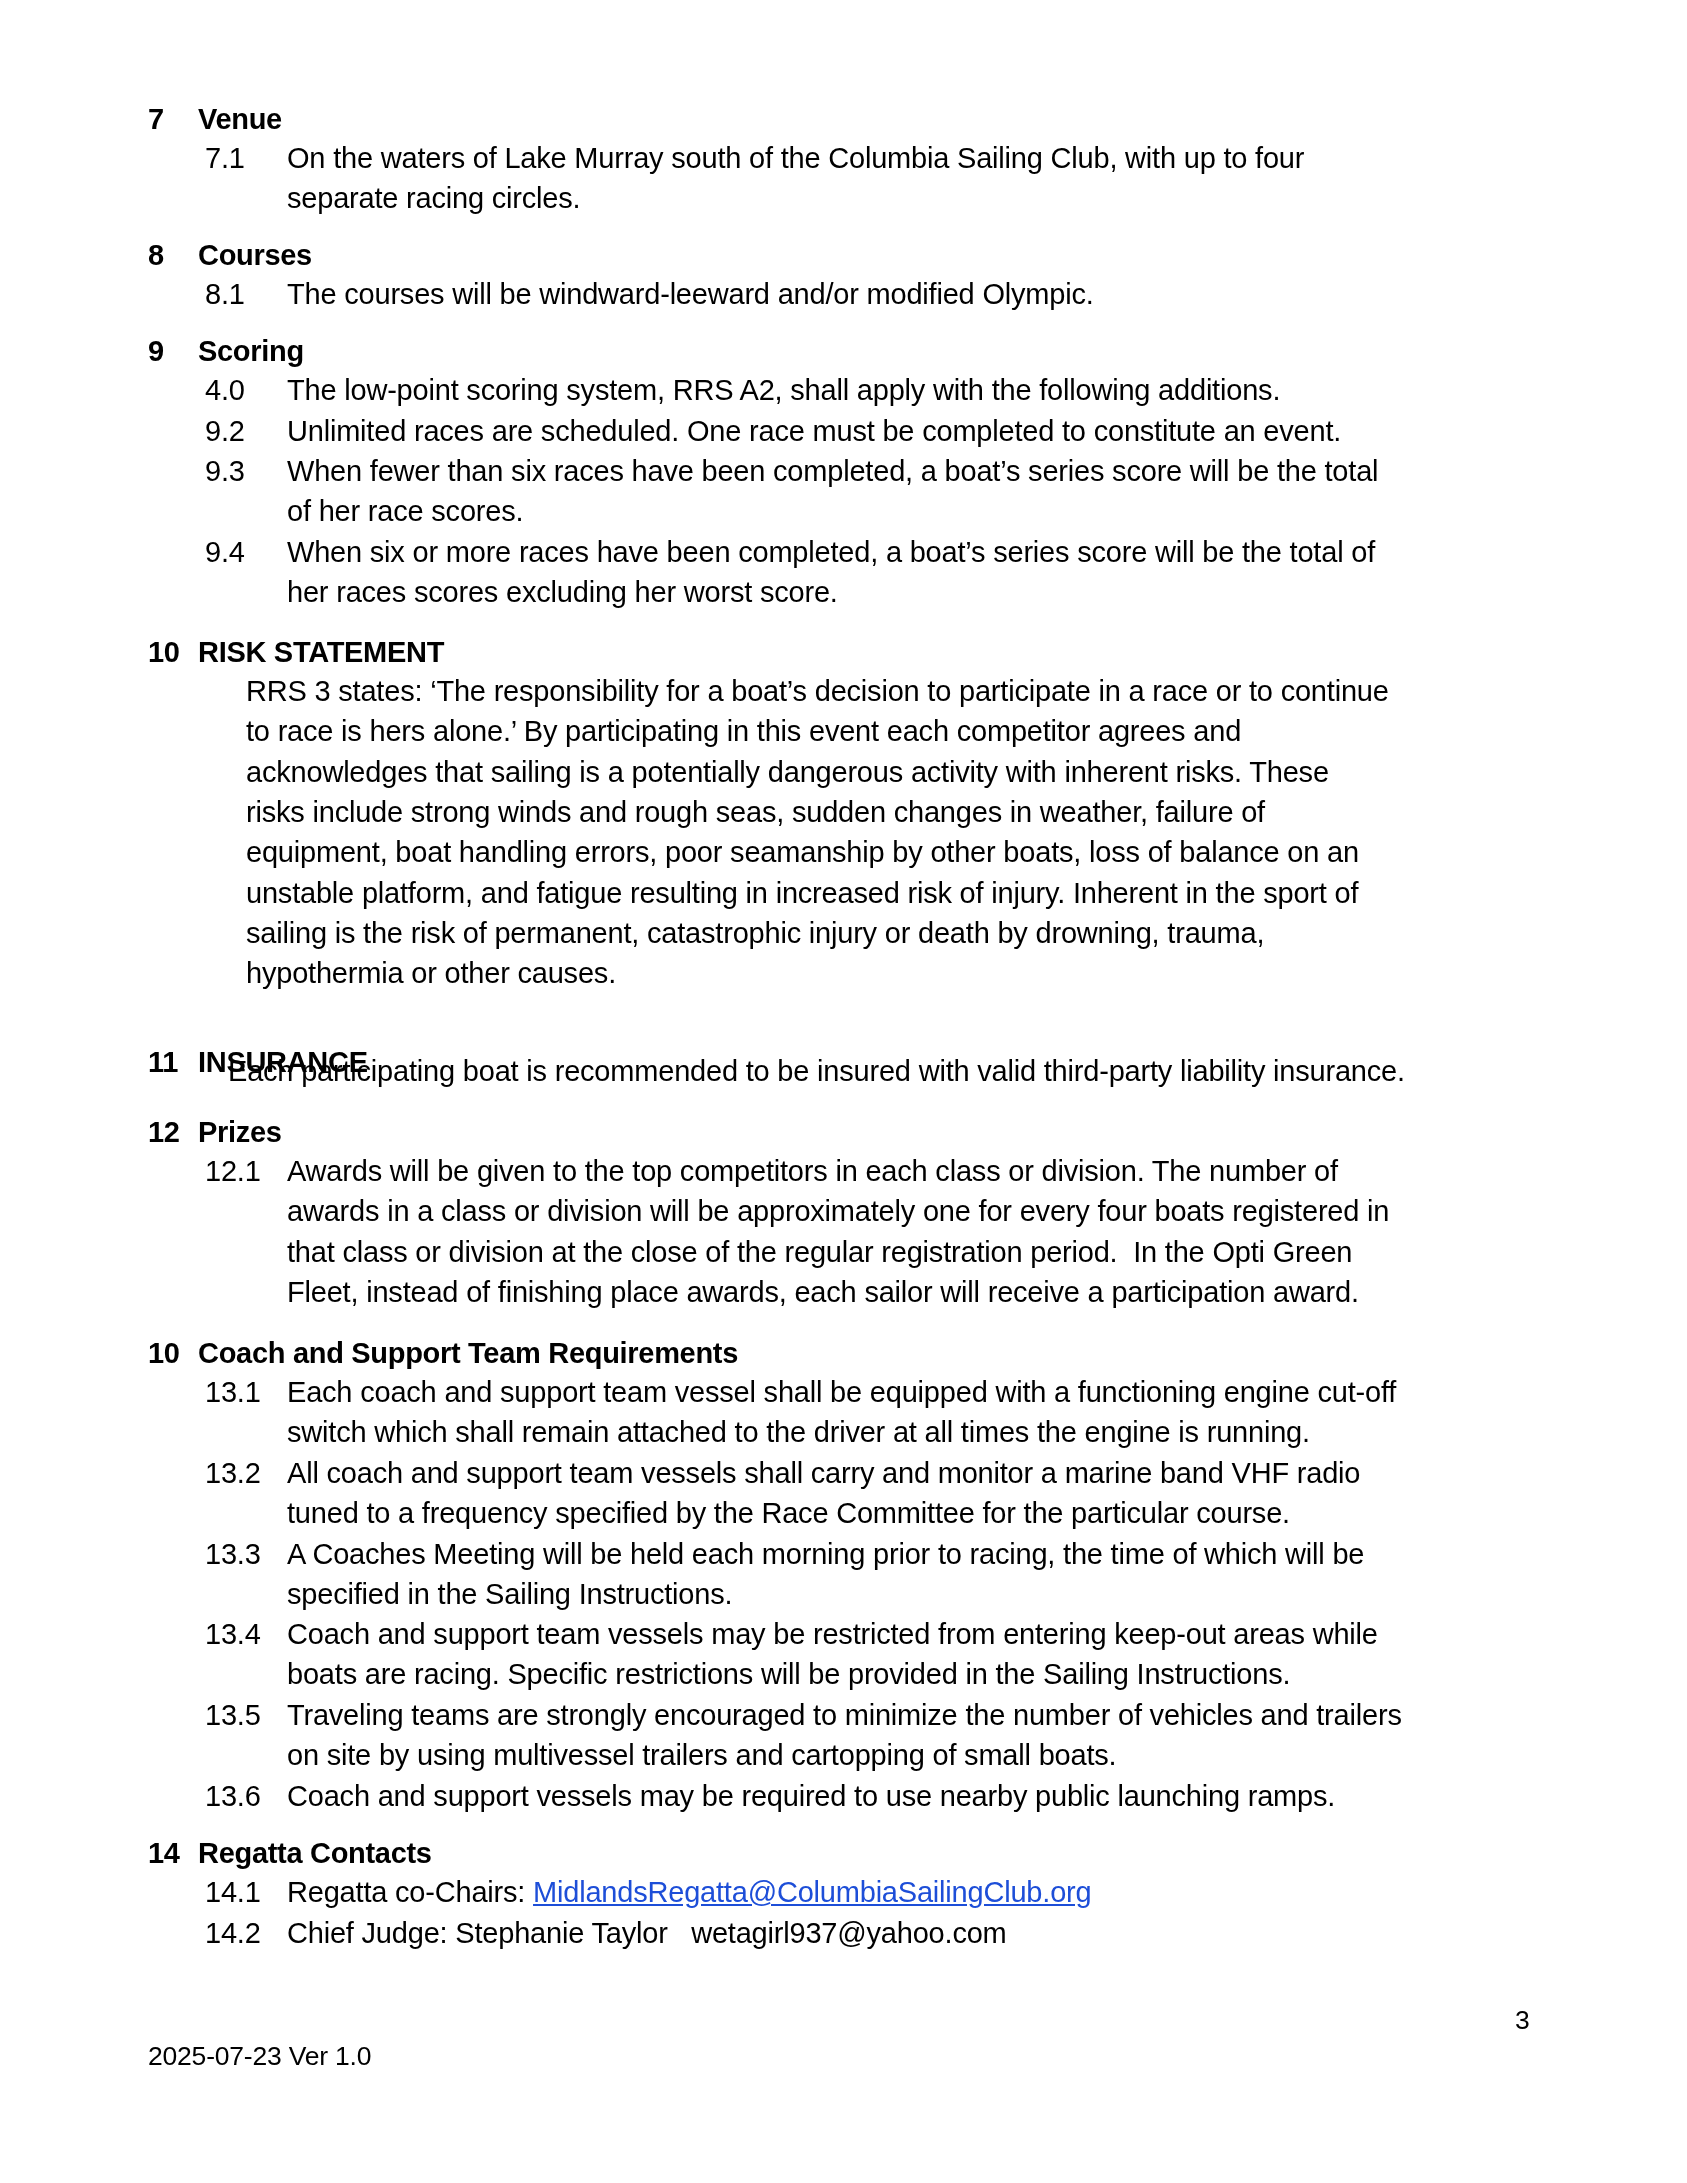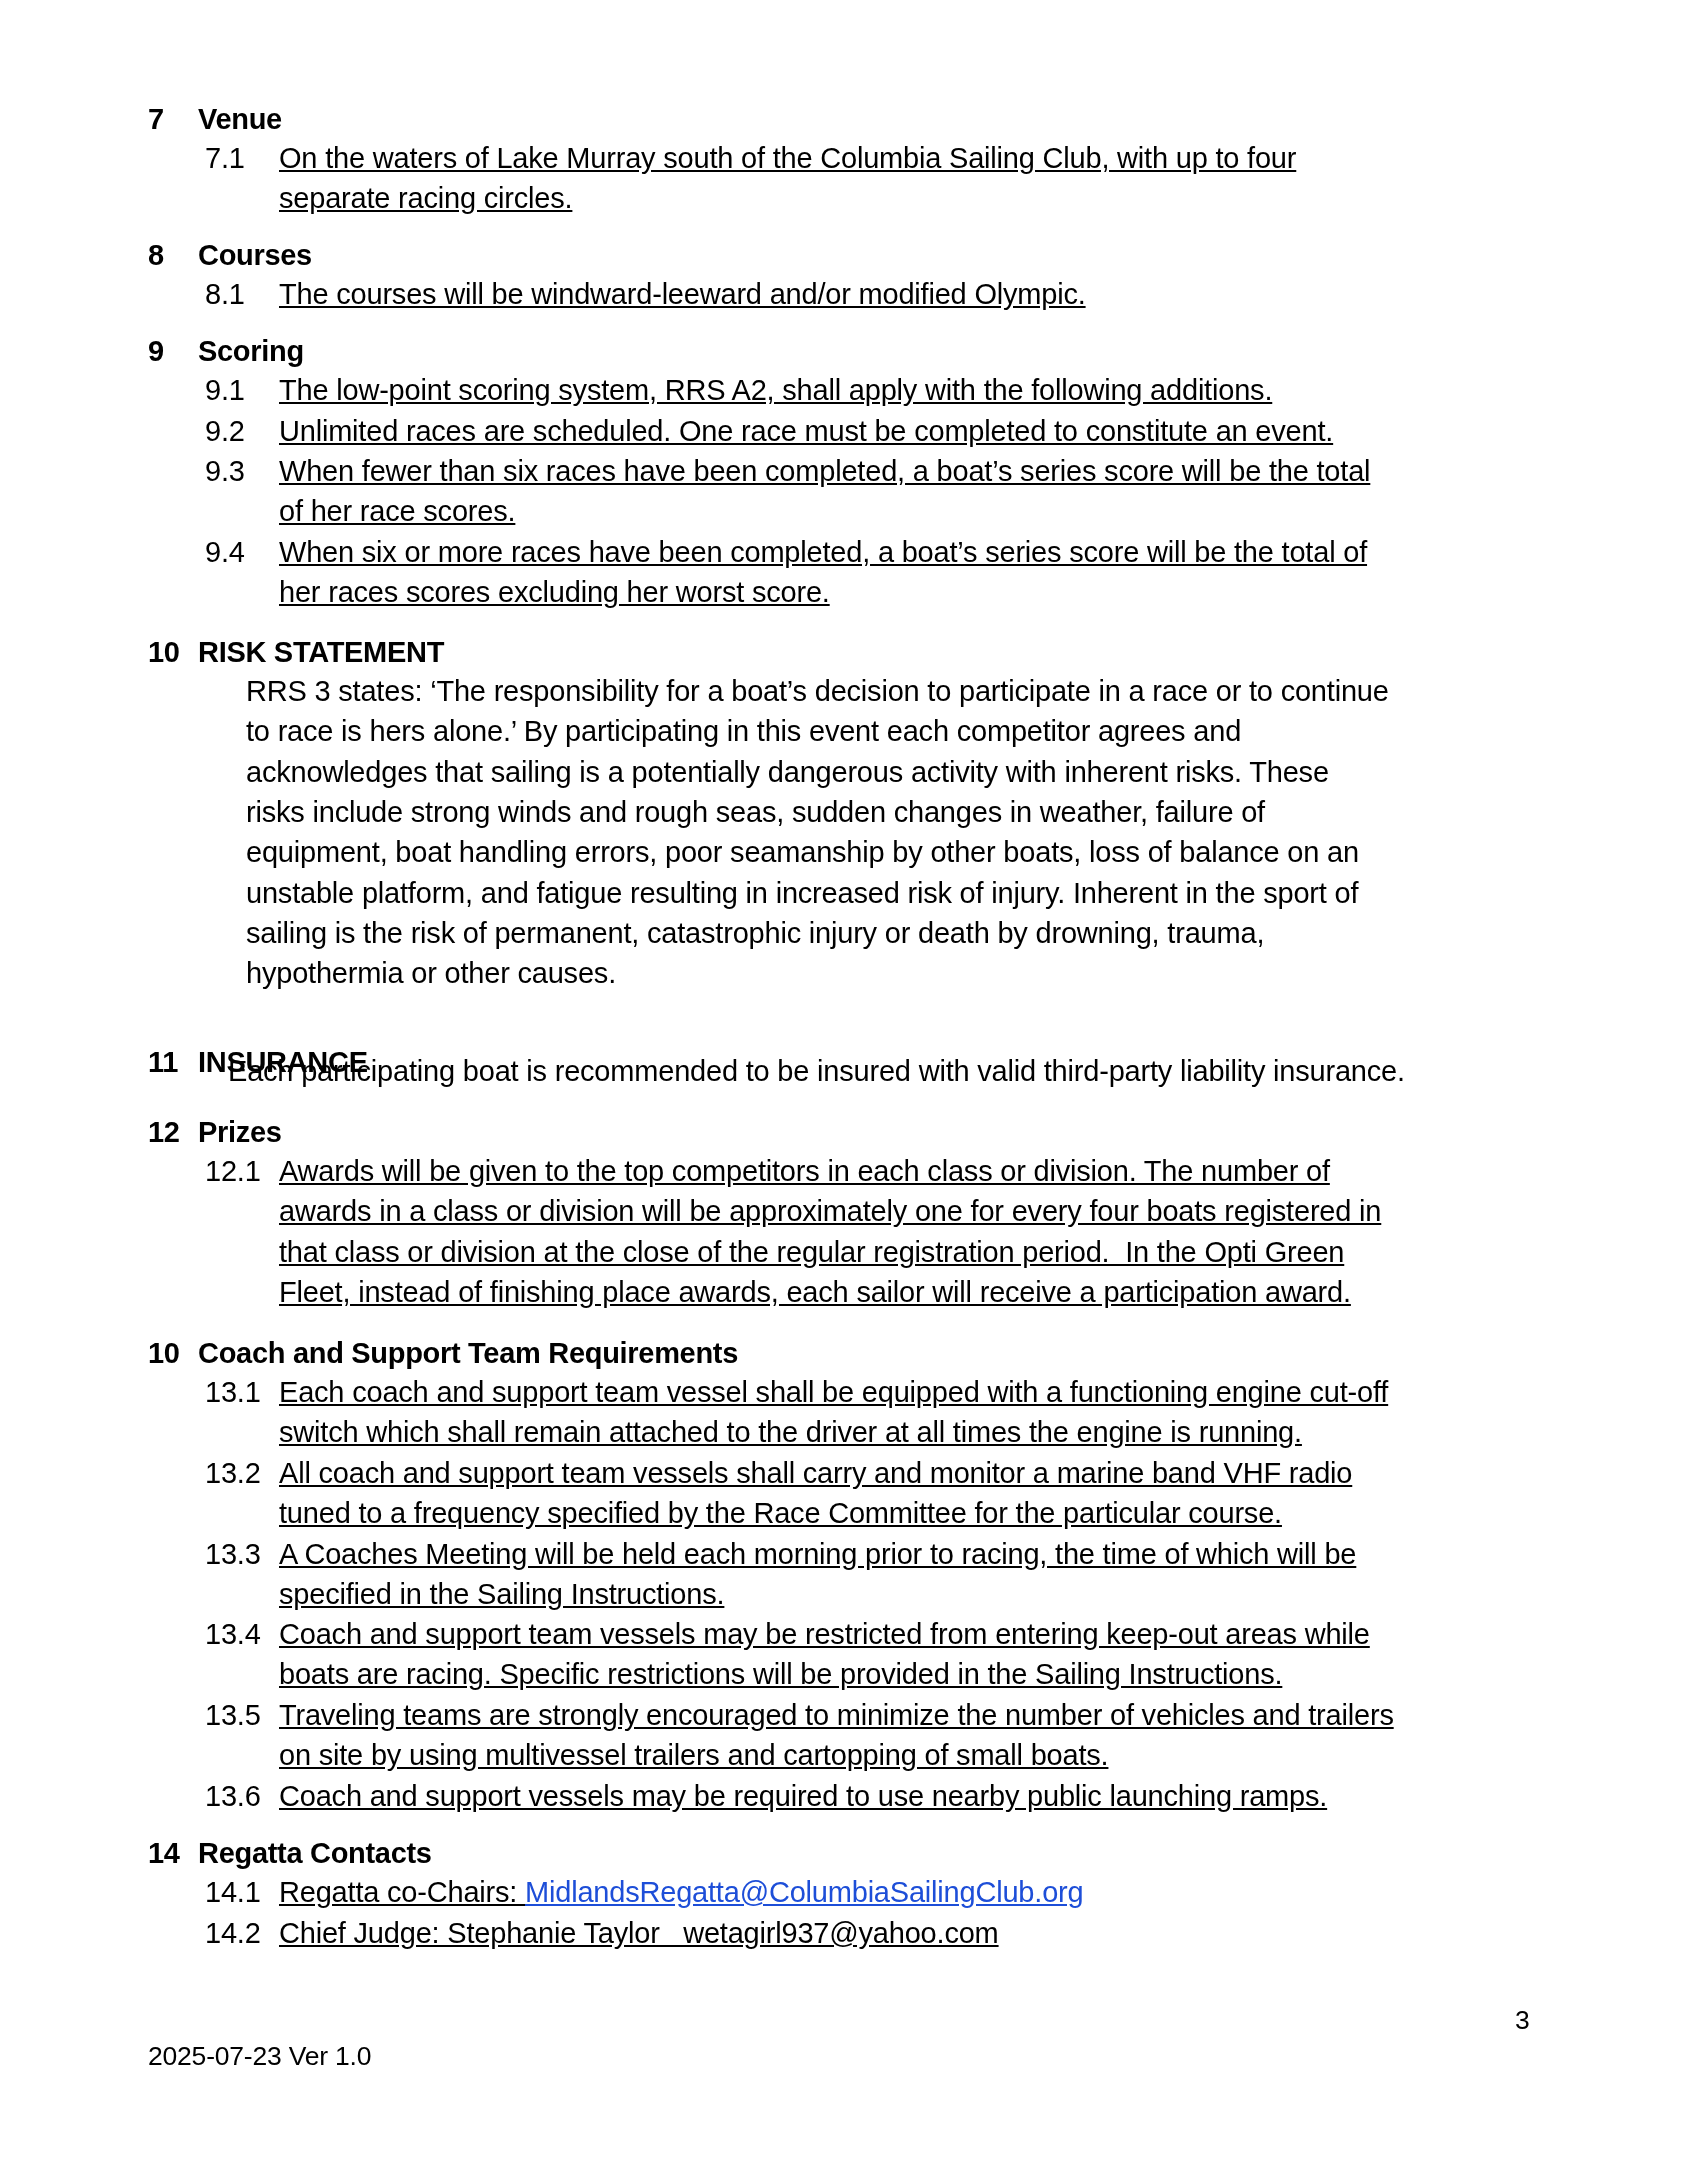--- a/index.html
+++ b/index.html
@@ -8,21 +8,21 @@
     font-family: "Liberation Sans", sans-serif; color: #000;
   }
   .page { position: absolute; left: 0; top: 0; width: 1687px; height: 1843px; }
   .sec-head {
     position: absolute; left: 148px; font-weight: bold; font-size: 29px;
     line-height: 37px; white-space: nowrap; letter-spacing: -0.3px;
   }
   .sec-head .num { display: inline-block; width: 50px; }
   .item { position: absolute; left: 205px; font-size: 29px; line-height: 40px; letter-spacing: -0.2px; }
   .item .num { position: absolute; left: 0; top: 0; }
-  .item .txt { position: absolute; left: 74px; width: 1336px; white-space: pre; text-decoration: underline; }
+  .item .txt { position: absolute; left: 82px; width: 1336px; white-space: pre; }
   .para { position: absolute; left: 246px; font-size: 29px; line-height: 40px; white-space: pre; letter-spacing: -0.2px; }
   .para-small { position: absolute; left: 228px; font-size: 29px; line-height: 33px; white-space: pre; letter-spacing: -0.2px; }
   a.link { color: #1d4ed8; text-decoration: underline; }
   .page-num { position: absolute; left: 1515px; top: 2005px; font-size: 26.5px; }
   .footer { position: absolute; left: 148px; top: 2041px; font-size: 26.5px; letter-spacing: -0.2px; }
 </style>
 </head>
 <body>
 
 <div class="page">
@@ -41,21 +41,21 @@
   </div>
   <div class="item" style="top:274px">
     <span class="num">8.1</span>
     <span class="txt" style="top:0">The courses will be windward-leeward and/or modified Olympic.</span>
   </div>
 
   <div class="sec-head" style="top:333px">
     <span class="num">9</span><span>Scoring</span>
   </div>
   <div class="item" style="top:370px">
-    <span class="num">9.1</span>
+    <span class="num">4.0</span>
     <span class="txt" style="top:0">The low-point scoring system, RRS A2, shall apply with the following additions.</span>
   </div>
   <div class="item" style="top:411px">
     <span class="num">9.2</span>
     <span class="txt" style="top:0">Unlimited races are scheduled. One race must be completed to constitute an event.</span>
   </div>
   <div class="item" style="top:451px">
     <span class="num">9.3</span>
     <span class="txt" style="top:0">When fewer than six races have been completed, a boat’s series score will be the total</span>
     <span class="txt" style="top:40px">of her race scores.</span>

